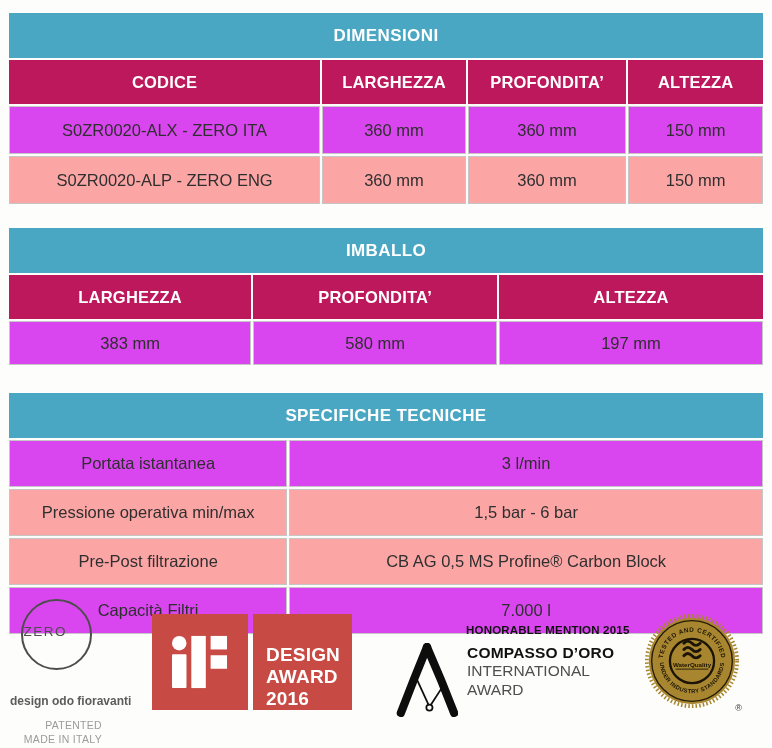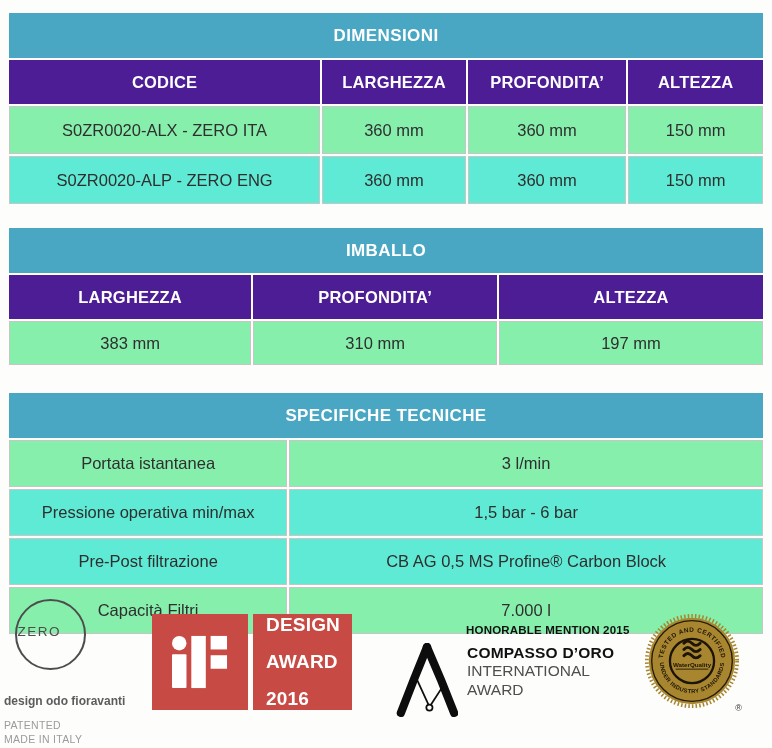--- a/index.html
+++ b/index.html
@@ -7,44 +7,44 @@
 
   
   table.spec { border-collapse:separate; border-spacing:2px; table-layout:fixed;
                width:758px; margin-left:7px; }
   .t1 { margin-top:11px; }
   .t2 { margin-top:20px; }
   .t3 { margin-top:24px; }
   th,td { padding:8px; overflow:hidden; white-space:nowrap; }
   th.title { background:#4aa7c3; color:#ffffff; font-size:17px; font-weight:bold;
              height:29px; letter-spacing:.4px; text-align:center; }
-  th.col { background:#4c1d95; color:#ffffff; font-size:16.5px; font-weight:bold;
+  th.col { background:#be185d; color:#ffffff; font-size:16.5px; font-weight:bold;
            height:28px; letter-spacing:.2px; text-align:center; }
-  td.cell { border:1px solid #c6c6c6; background:#5eead4; text-align:center;
+  td.cell { border:1px solid #c6c6c6; background:#fca5a5; text-align:center;
             font-size:16.5px; color:#2f2f2f; }
   .t1 td.cell { height:30px; }
   .t2 td.cell { height:26px; }
   .t3 td.cell { height:29px; }
-  td.shaded { background:#86efac;text-align:center; }
+  td.shaded { background:#d946ef;text-align:center; }
 
   
-  .zero-block { position:absolute; left:4px; top:599px; width:92px; text-align:left; }
+  .zero-block { position:absolute; left:10px; top:599px; width:92px; text-align:right; }
   .zero-circle { width:67px; height:67px; border:2px solid #4d4d4d; border-radius:50%;
                  margin:0 auto; position:relative; }
   .zero-word { position:absolute; left:1px; top:23px; font-size:13.5px; letter-spacing:1.5px;
                color:#4d4d4d; font-weight:400; }
   .zero-designer { margin-top:24px; font-size:12px; color:#5c5c5c; white-space:nowrap;font-weight:bold; }
   .zero-patent { margin-top:10px; font-size:10.5px; color:#9b9b9b; line-height:1.35;
                  letter-spacing:.3px; }
 
   .if-block { position:absolute; left:152px; top:614px; display:flex; }
   .if-square { width:96px; height:96px; background:#c84a44; display:flex;
                align-items:center; justify-content:center; }
   .if-text-square { width:99px; height:96px; background:#c84a44; margin-left:5px;
-                    color:#ffffff; display:flex; flex-direction:column; justify-content:space-between;
+                    color:#ffffff; display:flex; flex-direction:column; justify-content:flex-end;
                     padding-left:13px; box-sizing:border-box; font-weight:bold;
                     font-size:19px; line-height:1.16; letter-spacing:.2px; }
 
   .adi-block { position:absolute; left:396px; top:624px; width:240px; color:#111; }
   .adi-mention { font-size:11.5px; font-weight:bold; letter-spacing:.2px; margin-left:70px; }
   .adi-row { display:flex; margin-top:7px; }
   .adi-text { margin-left:9px; padding-top:1px; line-height:1.18; }
   .adi-org { font-weight:bold; font-size:13.5px; }
   .adi-award { font-weight:bold; font-size:15.5px; letter-spacing:.2px; }
   .adi-light { font-size:15.5px; color:#4f4f4f; font-weight:400; }
@@ -99,21 +99,21 @@
         <tr>
           <th class="title" colspan="3">IMBALLO</th>
         </tr>
     <tr>
       <th class="col">LARGHEZZA</th>
       <th class="col">PROFONDITA’</th>
       <th class="col">ALTEZZA</th>
     </tr>
     <tr>
       <td class="cell shaded">383 mm</td>
-      <td class="cell shaded">310 mm</td>
+      <td class="cell shaded">580 mm</td>
       <td class="cell shaded">197 mm</td>
     </tr>
   </tbody>
     </table>
 
   <table class="spec t3">
     <colgroup>
         <col style="width:37%">
         <col style="width:63%">
       </colgroup>

